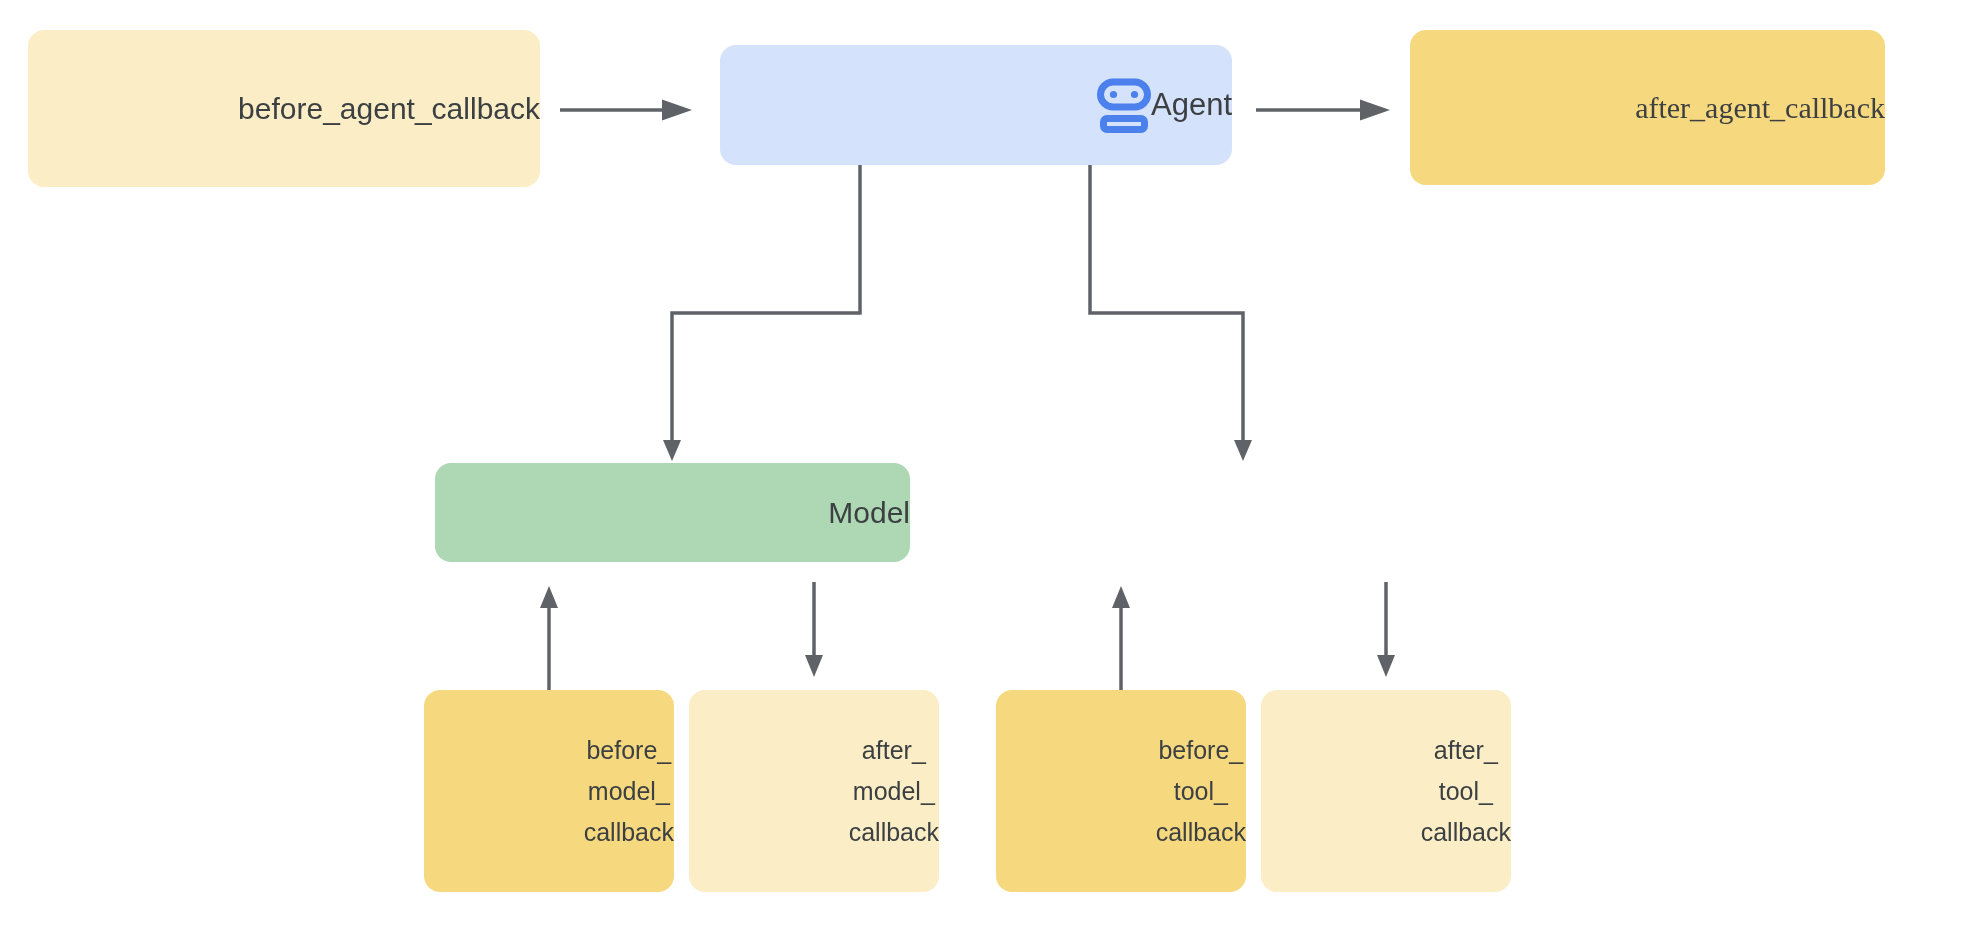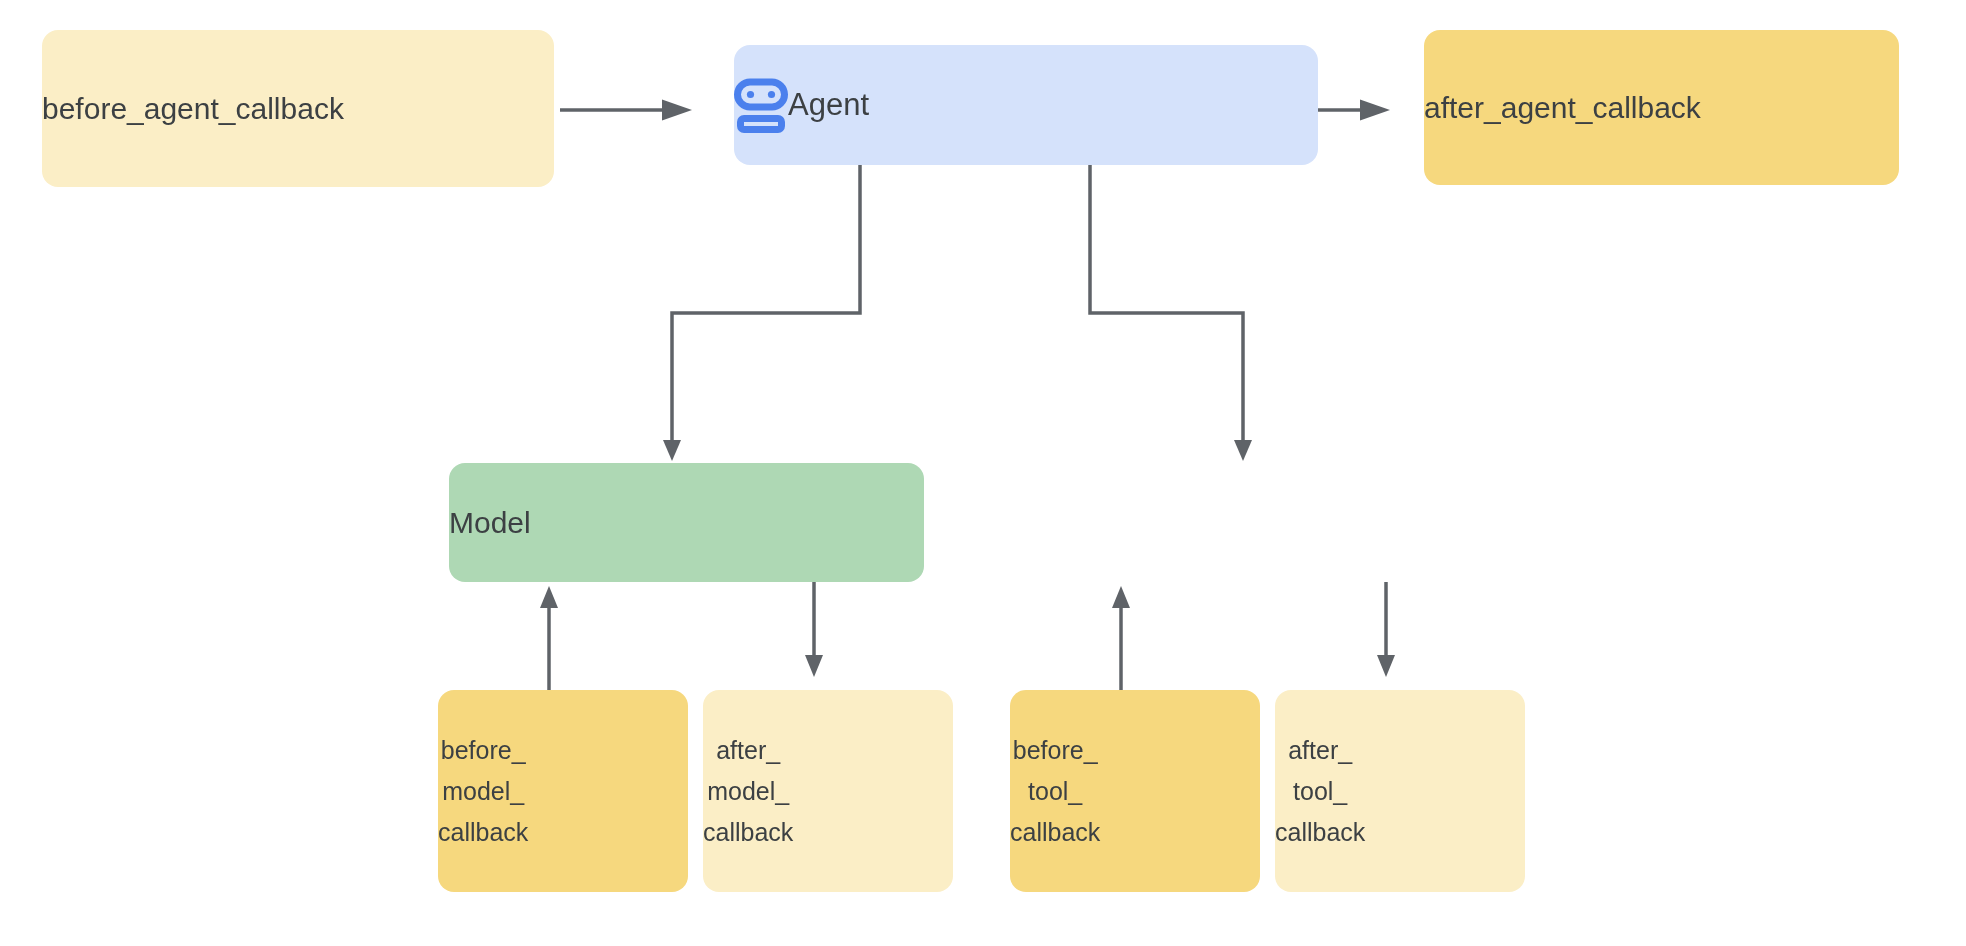--- a/index.html
+++ b/index.html
@@ -33,39 +33,38 @@
     stroke-width: 3.5;
   }
   .arrow-head {
     fill: var(--line);
     stroke: none;
   }
   .node {
     position: absolute;
     display: flex;
     align-items: center;
-    justify-content: flex-start;
+    justify-content: flex-end;
     border-radius: 16px;
     color: var(--text);
     text-align: center;
-    margin-left: 14px;
   }
   .node-label {
     font-size: 30px;
     color: var(--text);
     white-space: pre-line;
   }
   .node-label.small { font-size: 25px; line-height: 41px; }
   .node-label.agent-size { font-size: 31px; }
 
   
   .n-before-agent { left: 28px;   top: 30px;  width: 512px; height: 157px; }
-  .n-agent        { left: 720px;  top: 45px;  width: 584px; height: 120px; }
+  .n-agent        { left: 720px;  top: 45px;  width: 512px; height: 120px; }
   .n-after-agent  { left: 1410px; top: 30px;  width: 475px; height: 155px; }
-  .n-model        { left: 435px;  top: 463px; width: 475px; height: 119px; }
+  .n-model        { left: 435px;  top: 463px; width: 475px; height: 99px; }
   .n-tools        { left: 1003px; top: 463px; width: 480px; height: 119px; }
   .n-before-model { left: 424px;  top: 690px; width: 250px; height: 202px; }
   .n-after-model  { left: 689px;  top: 690px; width: 250px; height: 202px; }
   .n-before-tool  { left: 996px;  top: 690px; width: 250px; height: 202px; }
   .n-after-tool   { left: 1261px; top: 690px; width: 250px; height: 202px; }
 
   .robot-icon-svg { display: block; }
   .robot-stroke { fill: none; stroke: var(--icon-blue); stroke-width: 7; }
   .robot-eye { fill: var(--icon-blue); }
 </style>
@@ -124,21 +123,21 @@
   <div class="node n-agent" style="background: rgb(213, 226, 251);">
     <svg class="robot-icon-svg" width="54" height="58" viewBox="0 0 54 58">
       <rect class="robot-stroke" x="3.5" y="6" width="47" height="25" rx="12.5"></rect>
       <circle class="robot-eye" cx="16.5" cy="18.5" r="3.6"></circle>
       <circle class="robot-eye" cx="37.5" cy="18.5" r="3.6"></circle>
       <rect class="robot-stroke" x="6.5" y="42.5" width="41" height="11" rx="3.5"></rect>
     </svg>
     <span class="node-label agent-size">Agent</span>
   </div>
 
-  <div class="node n-after-agent" style="background: rgb(246, 216, 126);">
+  <div class="node n-after-agent" style="background: rgb(246, 216, 126); font-family: Liberation Serif, serif;">
     <span class="node-label">after_agent_callback</span>
   </div>
 
   <div class="node n-model" style="background: rgb(174, 216, 180);">
     <span class="node-label">Model</span>
   </div>
 
 
   <div class="node n-before-model" style="background: rgb(246, 216, 126);">
     <span class="node-label small">before_

